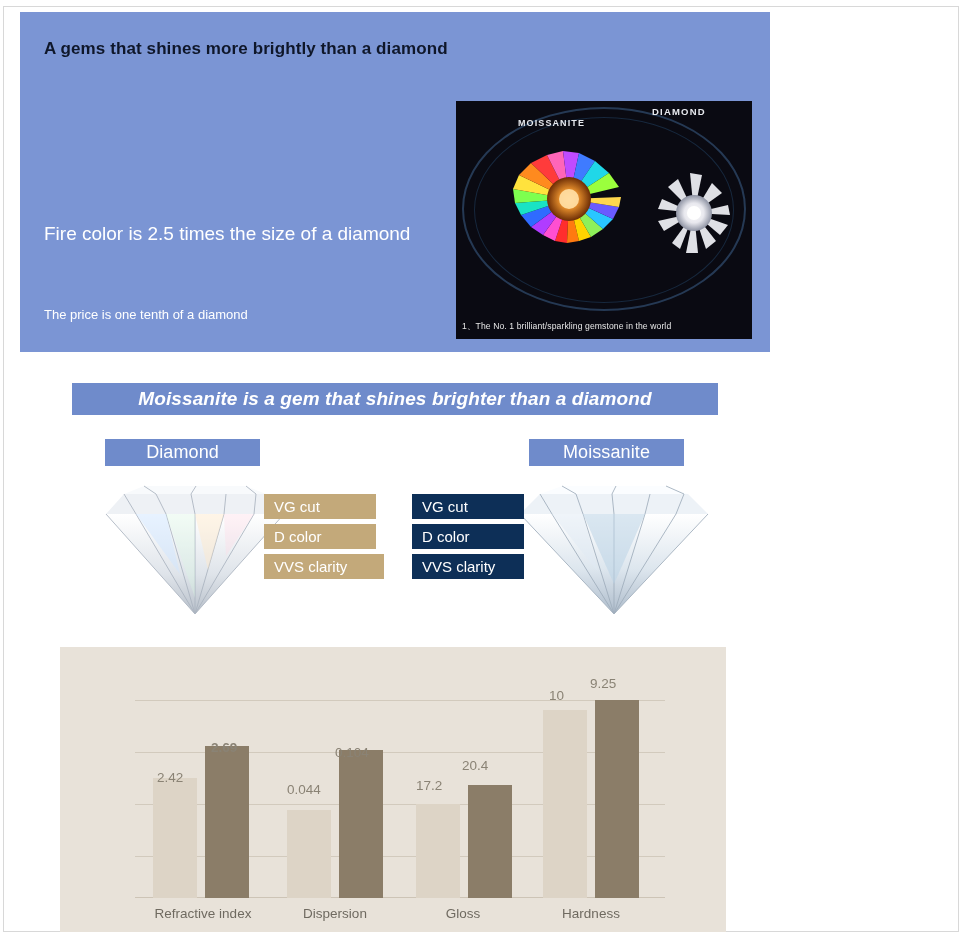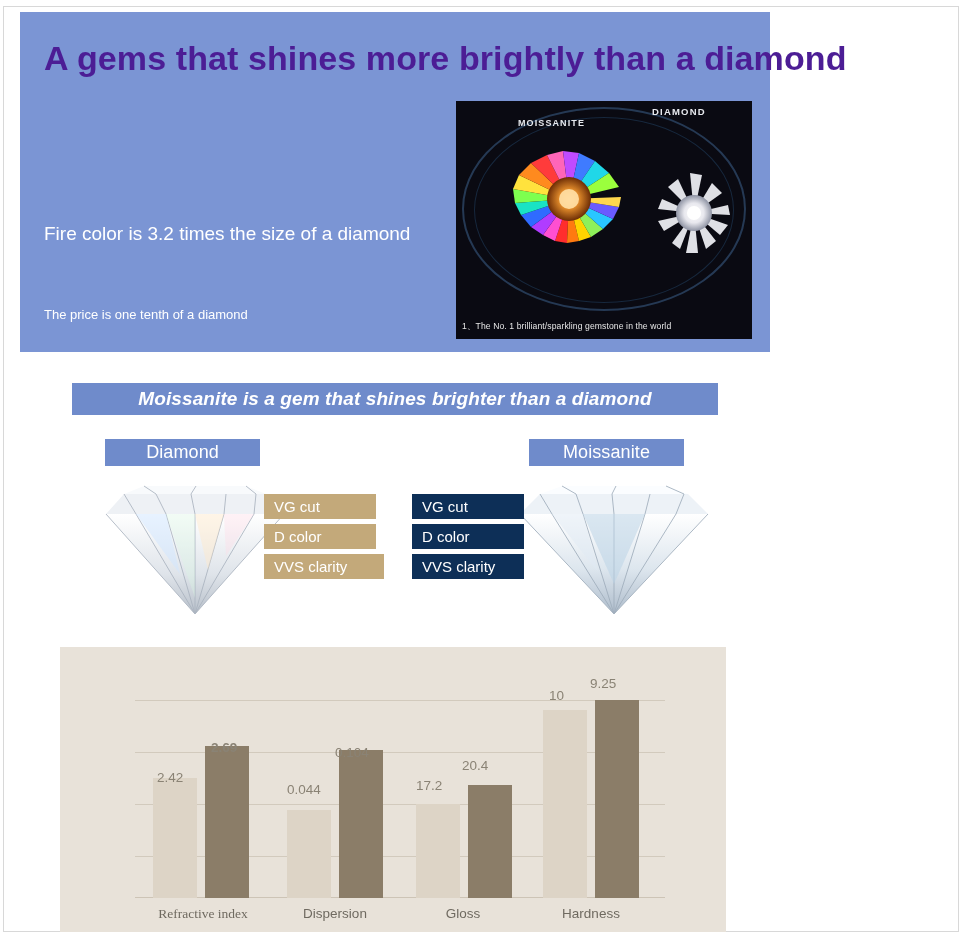--- a/index.html
+++ b/index.html
@@ -51,22 +51,22 @@
   .banner {
     position: absolute;
     left: 20px; top: 12px;
     width: 750px;
     height: 340px;
     background: #7b95d4;
   }
   .banner-title {
     position: absolute;
     left: 24px; top: 27px;
-    color: #4c1d95;
-    font-size: 34px;
+    color: #0f172a;
+    font-size: 17px;
     font-weight: bold;
     letter-spacing: 0.1px;
     white-space: nowrap;
   }
   .banner-p1 {
     position: absolute;
     left: 24px; top: 112px;
     width: 420px;
     color: #ffffff;
     font-size: 20px;
@@ -311,21 +311,21 @@
 
 <div class="page">
 
   <div class="edge-line-left"></div>
   <div class="edge-line-top"></div>
   <div class="edge-line-right"></div>
   <div class="edge-line-bottom"></div>
 
   <div class="banner">
     <div class="banner-title">A gems that shines more brightly than a diamond</div>
-    <div class="banner-p2">Fire color is 3.2 times the size of a diamond</div>
+    <div class="banner-p2">Fire color is 2.5 times the size of a diamond</div>
     <div class="banner-p3">The price is one tenth of a diamond</div>
   </div>
 
   <div class="photo">
     <div class="halo"></div>
     <div class="halo2"></div>
 
     <svg class="burst-left" viewBox="0 0 190 170">
       <defs>
         <radialGradient id="coreA" cx="50%" cy="50%" r="50%">
@@ -516,19 +516,19 @@
     <div class="bar light" style="left:281px; width:44px; height:94px;"></div>
     <div class="bar dark" style="left:333px; width:44px; height:113px;"></div>
     <div class="bar-label" style="left:281px; top:108px;">17.2</div>
     <div class="bar-label" style="left:327px; top:88px;">20.4</div>
 
     <div class="bar light" style="left:408px; width:44px; height:188px;"></div>
     <div class="bar dark" style="left:460px; width:44px; height:198px;"></div>
     <div class="bar-label" style="left:414px; top:18px;">10</div>
     <div class="bar-label" style="left:455px; top:6px;">9.25</div>
 
-    <div class="cat-label" style="left:8px; top:236px; width:120px;font-family:Liberation Serif, serif;">Refractive index</div>
+    <div class="cat-label" style="left:8px; top:236px; width:120px;">Refractive index</div>
     <div class="cat-label" style="left:140px; top:236px; width:120px;">Dispersion</div>
     <div class="cat-label" style="left:268px; top:236px; width:120px;">Gloss</div>
     <div class="cat-label" style="left:396px; top:236px; width:120px;">Hardness</div>
   </div>
 
 </div>
 
 </body></html>

